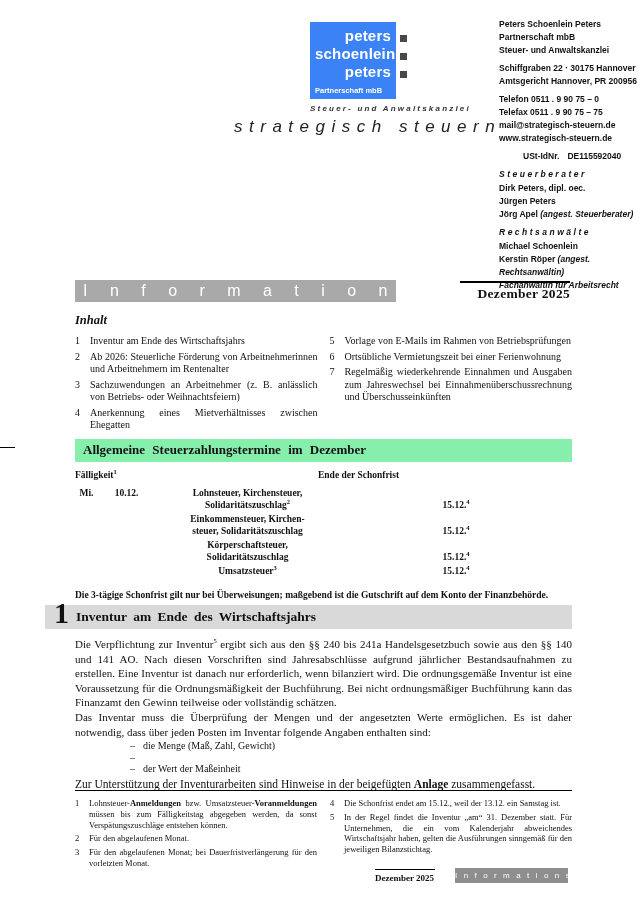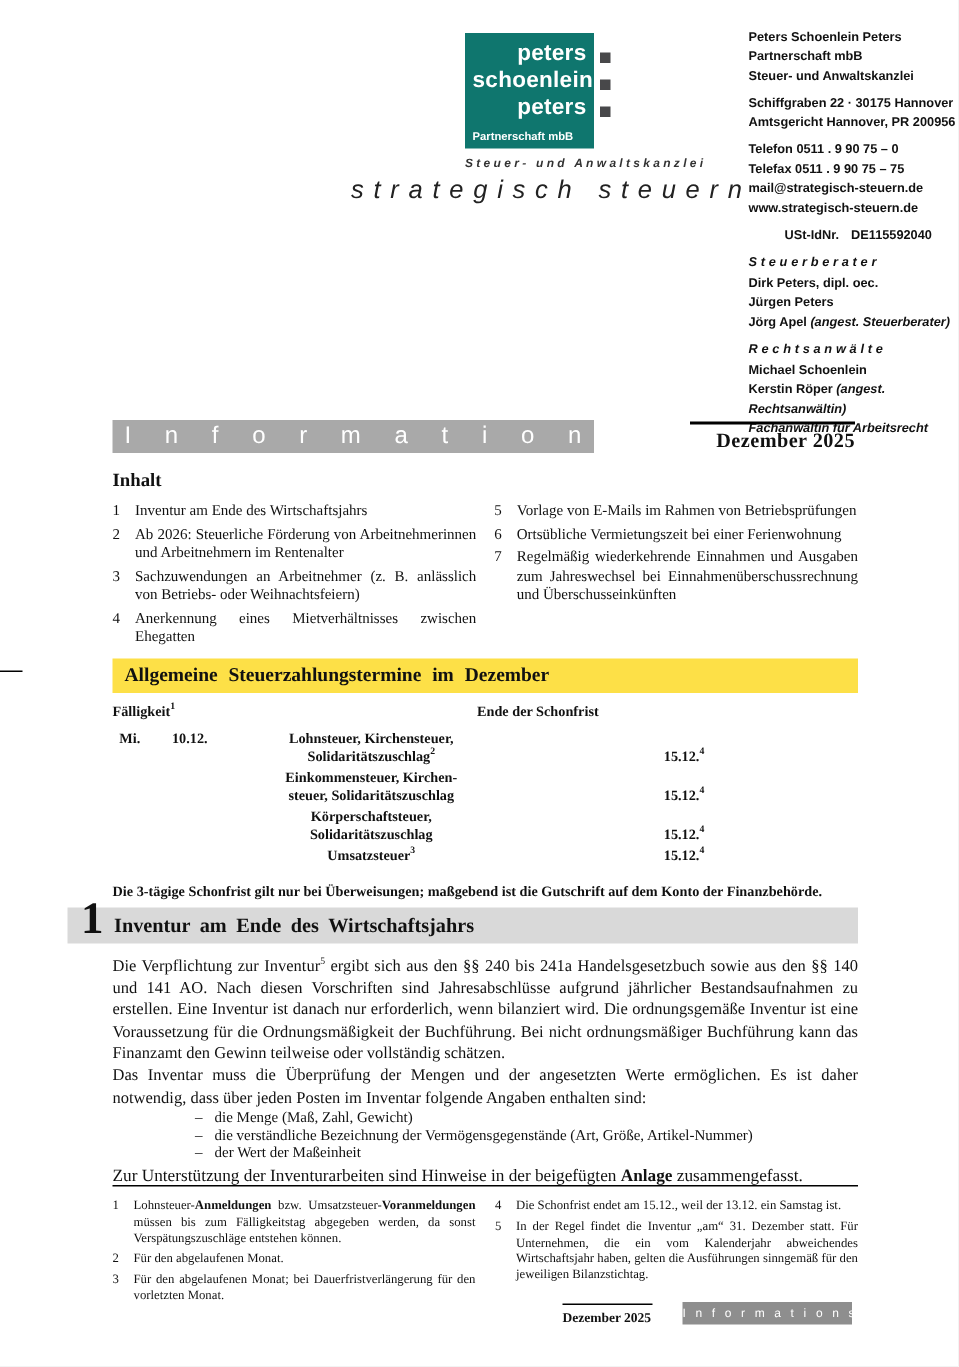--- a/index.html
+++ b/index.html
@@ -6,21 +6,21 @@
   html,body { background:#e9e9e9; }
   .page {
     position:relative; width:639px; height:911px; margin:0 auto;
     background:#ffffff; overflow:hidden;
     font-family:"Liberation Serif", serif; color:#111;
   }
   .abs { position:absolute; }
 
   
   .logo-wrap { left:310px; top:22px; width:160px; }
-  .logo-box { width:86px; background:#0f766e; color:#fff; padding:5px 5px 4px 5px; }
+  .logo-box { width:86px; background:#3b82f6; color:#fff; padding:5px 5px 4px 5px; }
   .logo-name { font-family:"Liberation Sans", sans-serif; font-weight:bold;
                font-size:15px; line-height:18px; text-align:right; letter-spacing:.2px; }
   .logo-partnership { font-family:"Liberation Sans", sans-serif; font-weight:bold;
                font-size:7.5px; margin-top:5px; text-align:left; }
   .logo-square { position:absolute; width:7px; height:7px; background:#48484a; left:90px; }
   .sq1 { top:13px; } .sq2 { top:31px; } .sq3 { top:49px; }
   .logo-subtitle { margin-top:5px; font-family:"Liberation Sans", sans-serif;
                font-style:italic; font-weight:bold; font-size:8px; letter-spacing:2.2px;
                color:#333; white-space:nowrap; }
   .tagline { left:234px; top:117px; font-family:"Liberation Sans", sans-serif;
@@ -38,33 +38,33 @@
   
   .mast-bar { left:75px; top:280px; width:321px; height:22px; background:#a9a9a9;
               color:#fff; font-family:"Liberation Sans", sans-serif; font-size:16px;
               letter-spacing:9px; line-height:22px; padding-left:8px; white-space:nowrap; overflow:hidden; }
   .mast-issue { left:460px; top:281px; width:110px; border-top:2px solid #000;
               font-weight:bold; font-size:13.5px; text-align:right; padding-top:3px;
               letter-spacing:.3px; }
 
   
   .toc { left:75px; top:313px; width:497px; }
-  .toc-heading { font-weight:bold; font-size:12.5px; margin-bottom:7px; }
+  .toc-heading { font-weight:bold; font-size:12.5px; margin-bottom:7px;font-style:italic; }
   .toc-cols { display:flex; gap:12px; }
   .toc-col { width:245px; }
   .toc-item { display:flex; margin-bottom:3px; font-size:10px; line-height:12.5px; }
   .toc-num { width:15px; flex:none; }
   .toc-text { flex:1; text-align:justify; }
 
   
   .fold-mark { left:0; top:447px; width:15px; border-top:1.5px solid #000; }
 
   
   .deadlines { left:75px; top:439px; width:497px; }
-  .sec-bar { background:#fde047; font-weight:bold; font-size:13px; word-spacing:4px;
+  .sec-bar { background:#86efac; font-weight:bold; font-size:13px; word-spacing:4px;
              padding:3px 8px 4px 8px; }
   .dl-header { display:flex; margin-top:8px; font-weight:bold; font-size:9.5px; }
   .dl-header .h-due { width:243px; }
   sup { font-size:6.5px; vertical-align:super; line-height:0; }
   .dl-table { margin-top:7px;text-align:center; }
   .dl-row { display:flex; margin-bottom:2px; font-weight:bold; font-size:9.5px; line-height:12px; }
   .dl-day { width:23px; flex:none; }
   .dl-date { width:57px; flex:none; }
   .dl-name { width:185px; flex:none; }
   .dl-val { flex:1; align-self:flex-end; }
@@ -241,21 +241,20 @@
   <div class="abs article-body">
     <p><span>Die Verpflichtung zur Inventur</span><sup>5</sup><span> ergibt sich aus den §§ 240 bis 241a Handelsgesetzbuch sowie aus den §§ 140 und 141 AO. Nach diesen Vorschriften sind Jahresabschlüsse aufgrund jährlicher Bestandsaufnahmen zu erstellen. Eine Inventur ist danach nur erforderlich, wenn bilanziert wird. Die ordnungsgemäße Inventur ist eine Voraussetzung für die Ordnungsmäßigkeit der Buchführung. Bei nicht ordnungsmäßiger Buchführung kann das Finanzamt den Gewinn teilweise oder vollständig schätzen.</span></p>
     <p>Das Inventar muss die Überprüfung der Mengen und der angesetzten Werte ermöglichen. Es ist daher notwendig, dass über jeden Posten im Inventar folgende Angaben enthalten sind:</p>
     <div class="bullets">
       <div class="bullet">
         <span class="bullet-dash">–</span>
         <span>die Menge (Maß, Zahl, Gewicht)</span>
       </div>
       <div class="bullet">
         <span class="bullet-dash">–</span>
-        <span>die verständliche Bezeichnung der Vermögensgegenstände (Art, Größe, Artikel-Nummer)</span>
       </div>
       <div class="bullet">
         <span class="bullet-dash">–</span>
         <span>der Wert der Maßeinheit</span>
       </div>
     </div>
     <p class="closing"><span>Zur Unterstützung der Inventurarbeiten sind Hinweise in der beigefügten </span><span class="bold">Anlage</span><span> zusammengefasst.</span></p>
   </div>
 
   <div class="abs fn-rule"></div>

